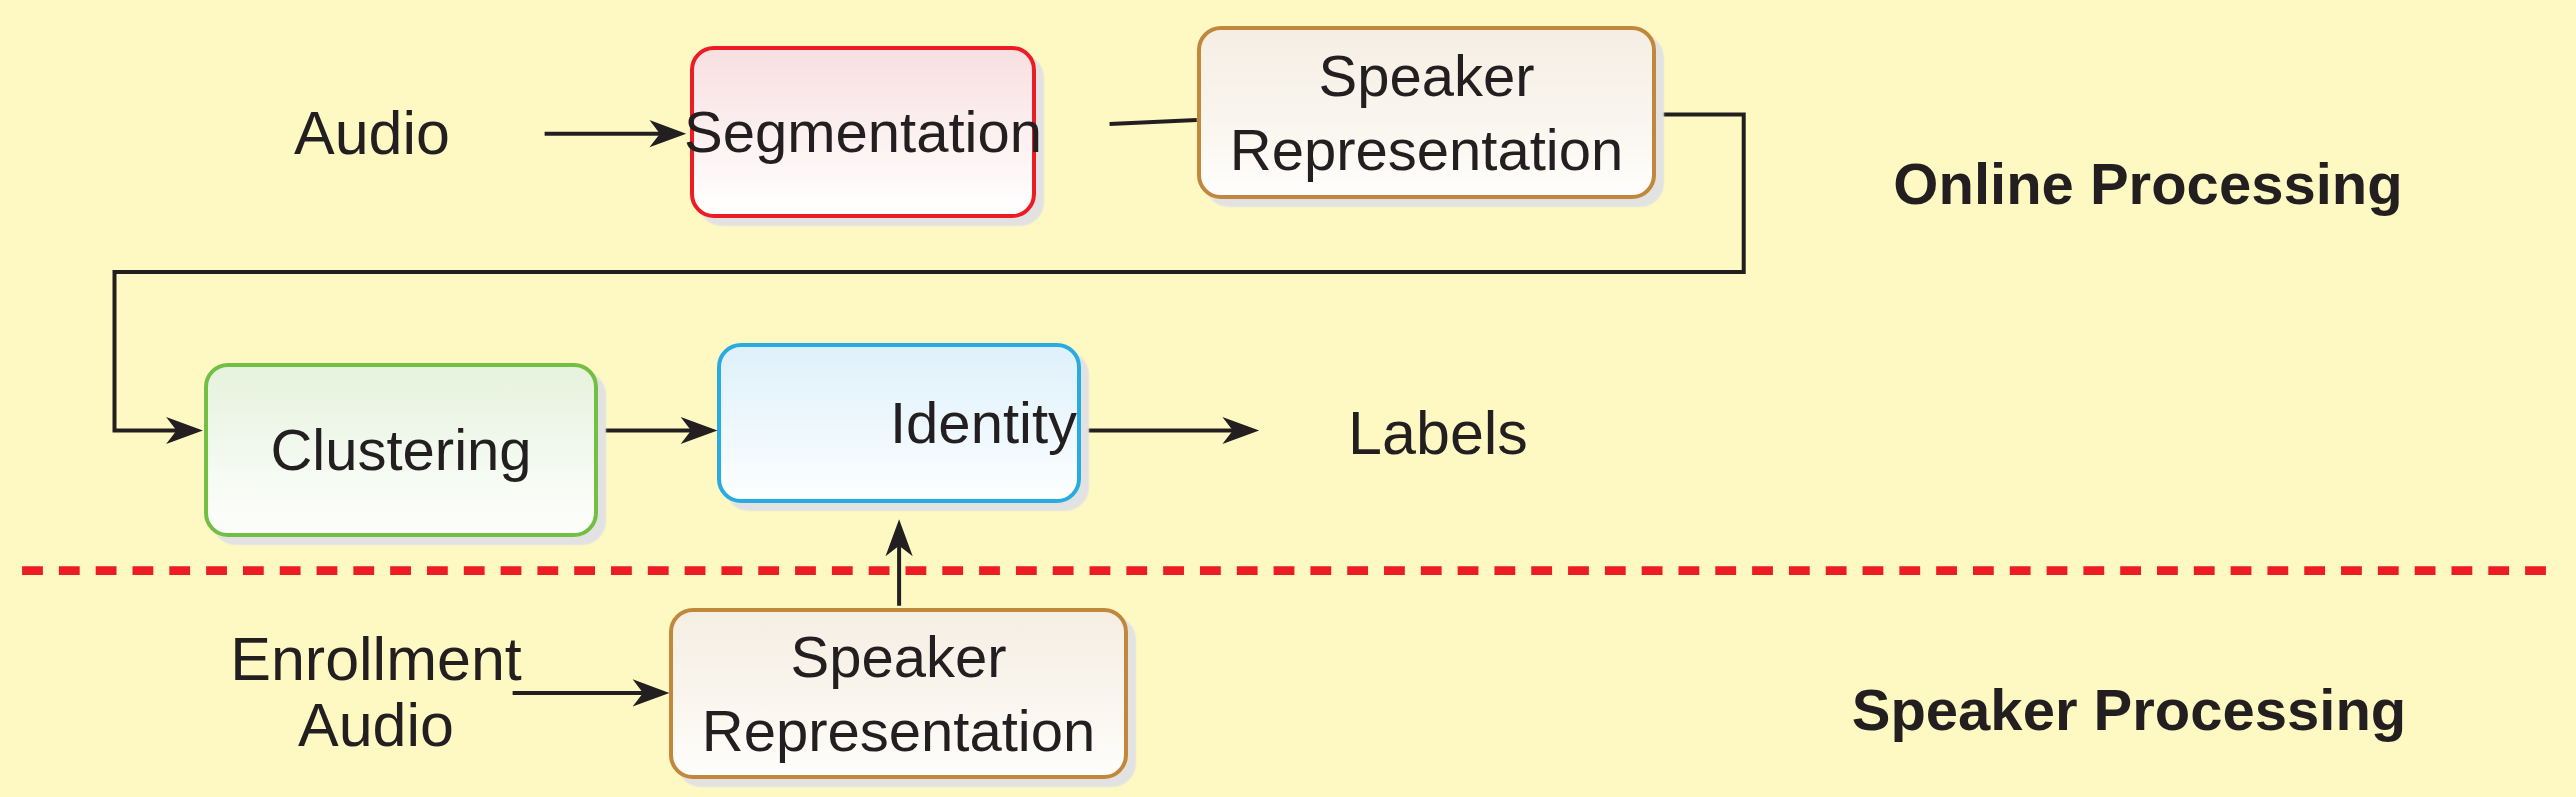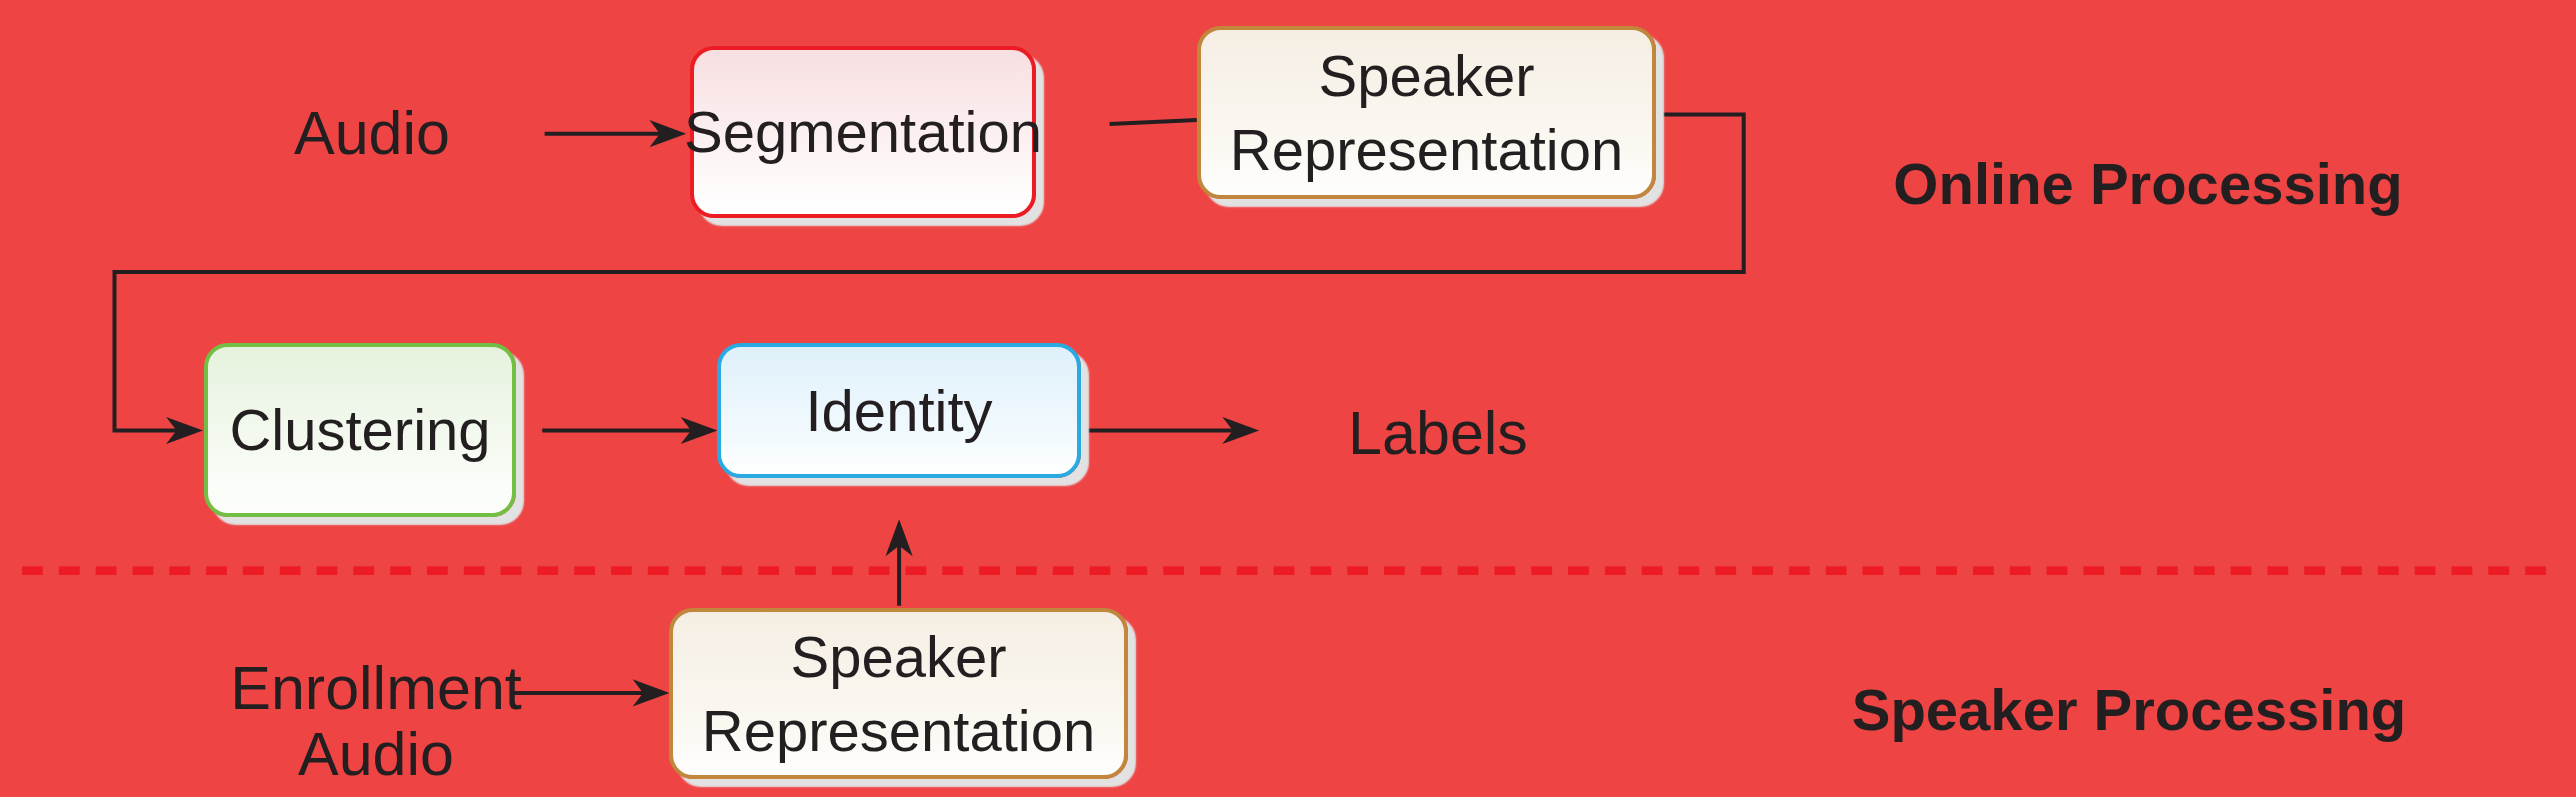--- a/index.html
+++ b/index.html
@@ -1,20 +1,20 @@
 <!DOCTYPE html>
 <html style="font-size:13px"><head>
 <meta charset="utf-8">
 <style>
   html, body { margin: 0; padding: 0; background: #ffffff; }
   .canvas {
     position: relative;
     width: 2576px;
     height: 797px;
-    background: #ef4444;
+    background: #fef9c3;
     font-family: "Liberation Sans", sans-serif;
     color: #231F20;
     overflow: hidden;
   }
   svg.wires {
     position: absolute;
     left: 0; top: 0;
     width: 2576px; height: 797px;
   }
   .box {
@@ -36,46 +36,47 @@
     left: 690px; top: 46px; width: 346px; height: 172px;
     border-color: #ED1C24;
     background: linear-gradient(180deg, #F8DFE1 0%, #FDF6F6 70%, #FFFFFF 100%);
   }
   .box-spk-online {
     left: 1197px; top: 26px; width: 459px; height: 173px;
     border-color: #C1873C;
     background: linear-gradient(180deg, #F5EEE3 0%, #FBF8F2 70%, #FEFEFD 100%);
   }
   .box-clustering {
-    left: 204px; top: 343px; width: 312px; height: 174px;
+    left: 204px; top: 363px; width: 394px; height: 174px;
     border-color: #72BF44;
     background: linear-gradient(180deg, #E6F2DD 0%, #F7FBF4 70%, #FDFEFC 100%);
   }
   .box-identity {
-    left: 717px; top: 343px; width: 364px; height: 135px;
+    left: 717px; top: 343px; width: 364px; height: 160px;
     border-color: #29ABE2;
     background: linear-gradient(180deg, #DFF0FA 0%, #F2FAFE 70%, #FEFFFF 100%);
+    align-items: flex-end;
   }
   .box-spk-offline {
     left: 669px; top: 608px; width: 459px; height: 171px;
     border-color: #C1873C;
     background: linear-gradient(180deg, #F5EEE3 0%, #FBF8F2 70%, #FEFEFD 100%);
   }
   .floating-label {
     position: absolute;
     transform: translate(-50%, -50%);
     text-align: center;
     font-size: 61px;
     line-height: 67px;
     white-space: nowrap;
     color: #231F20;
   }
   .label-audio      { left: 372px;  top: 133px; }
   .label-final      { left: 1438px; top: 433px; line-height: 68px; }
-  .label-enrollment { left: 376px;  top: 721px; line-height: 66px; }
+  .label-enrollment { left: 376px;  top: 692px; line-height: 66px; }
   .heading {
     position: absolute;
     transform: translate(-50%, -50%);
     font-weight: bold;
     font-size: 58px;
     white-space: nowrap;
     color: #231F20;
   }
   .heading-online  { left: 2136px; top: 183px; margin-left: 12px; }
   .heading-offline { left: 2129px; top: 709px; }

